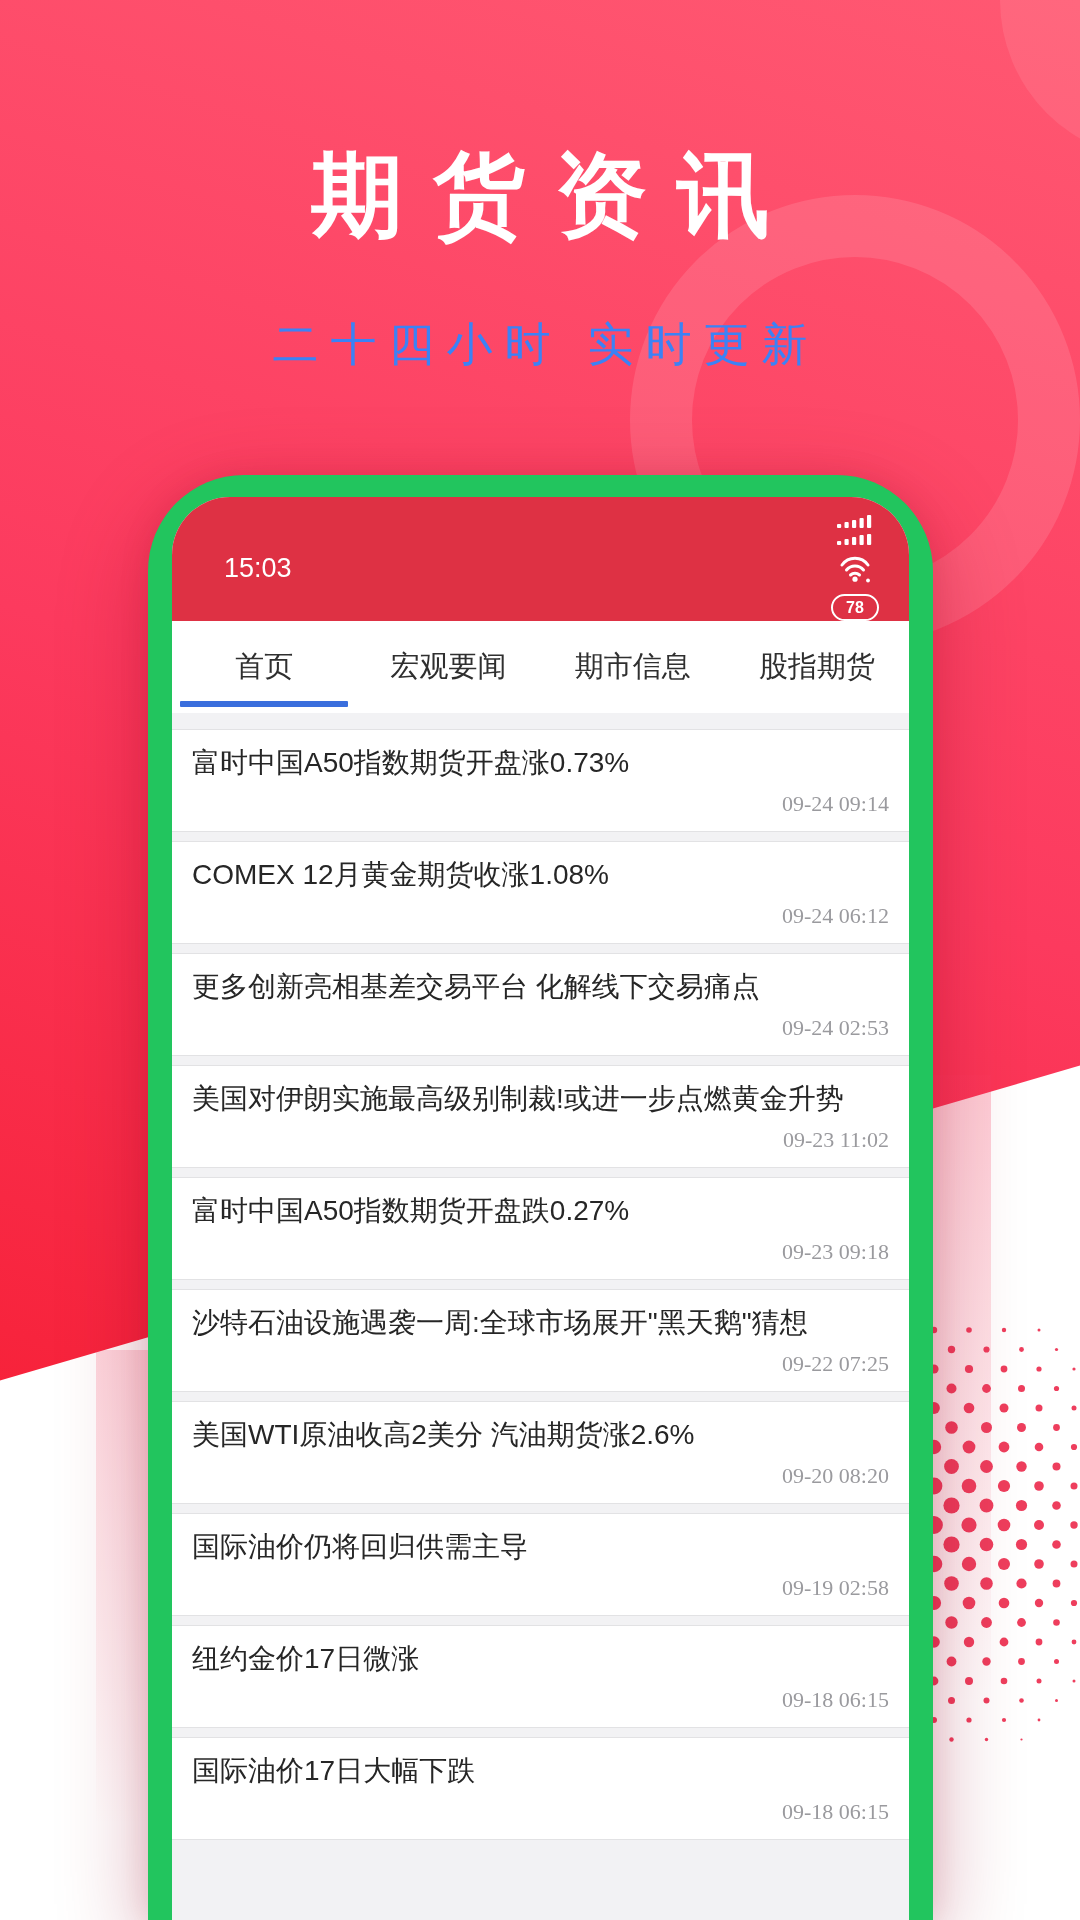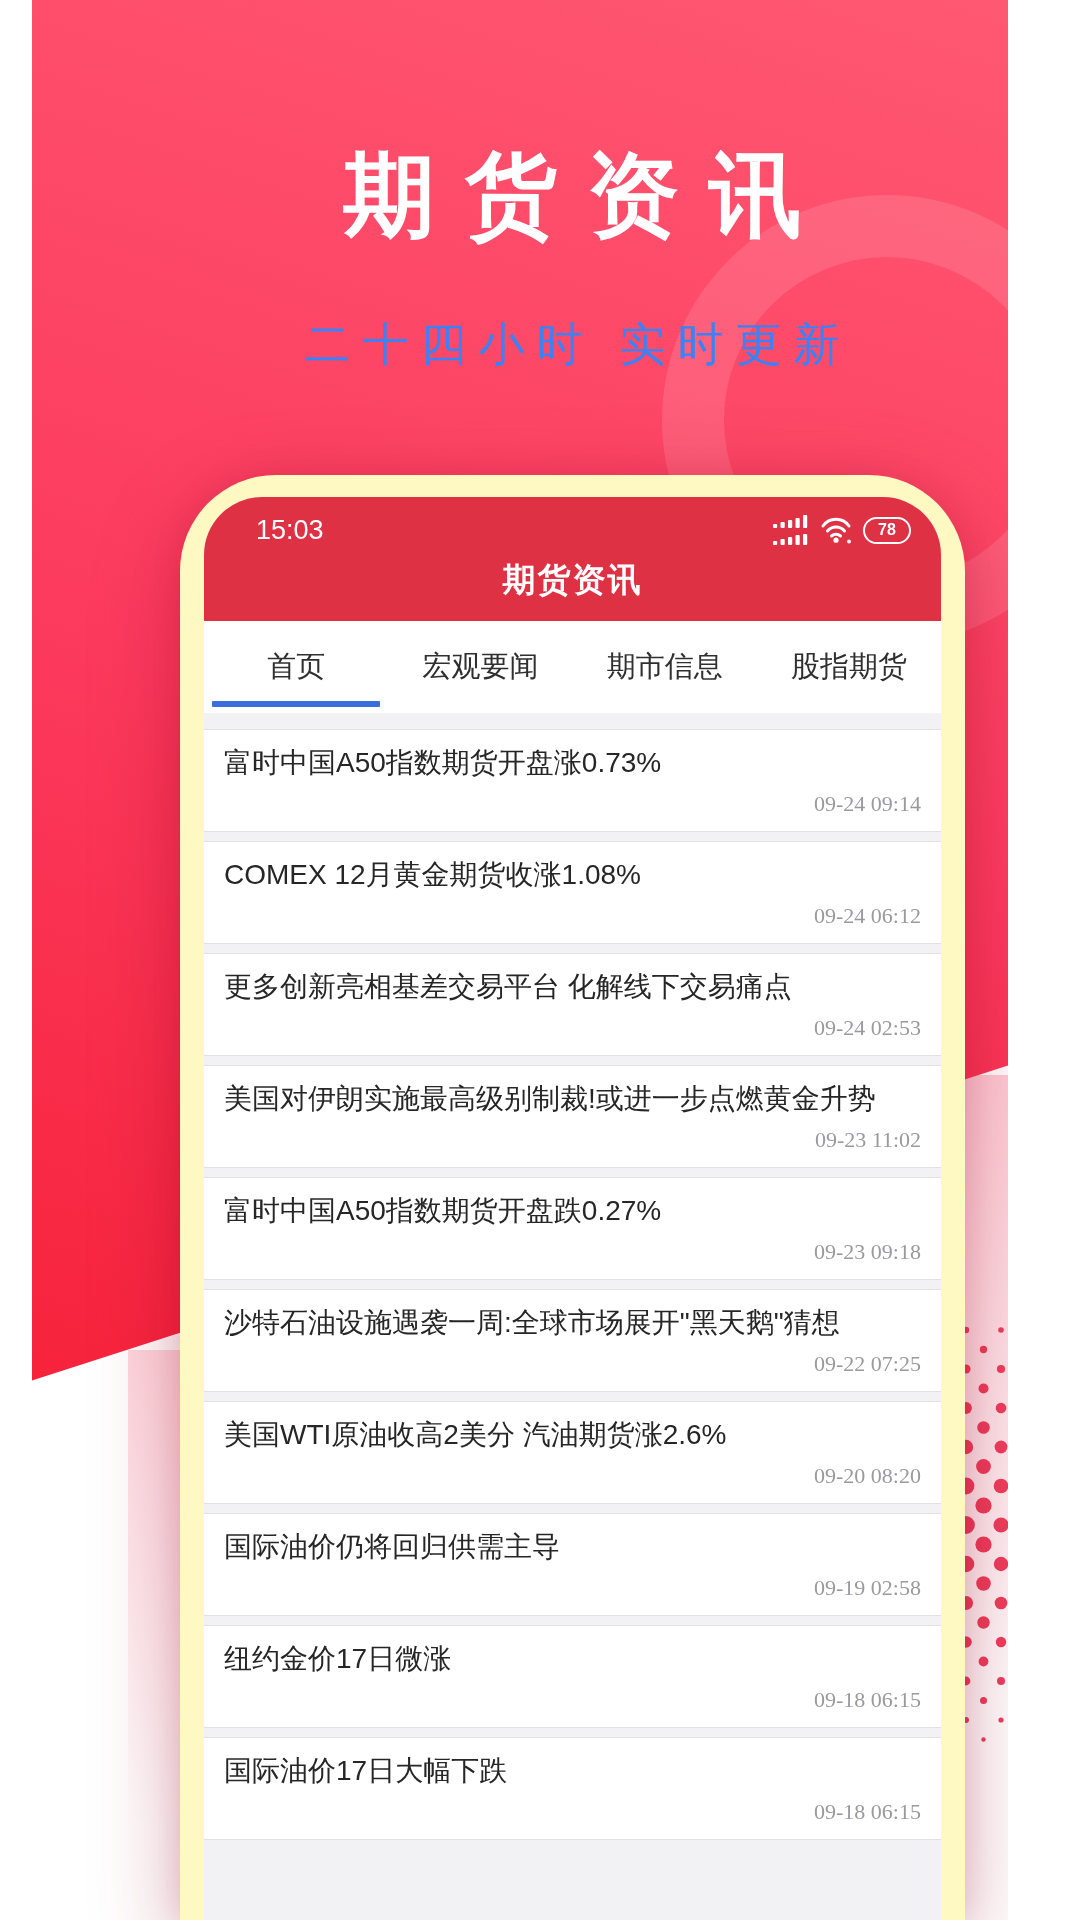--- a/index.html
+++ b/index.html
@@ -1,17 +1,17 @@
 <!DOCTYPE html>
 <html><head>
 <meta charset="utf-8">
 <style>
   html,body{margin:0;padding:0;}
   body{font-family:"Liberation Sans","DejaVu Sans",sans-serif;}
-  .page{position:relative;width:976px;height:1920px;overflow:hidden;background:#ffffff;margin-left:32px;}
+  .page{position:relative;width:1080px;height:1920px;overflow:hidden;background:#ffffff;}
 
   
   .bg-red{position:absolute;inset:0;z-index:0;
     background:linear-gradient(198deg,#ff5872 0%,#fc3a5e 42%,#f31222 100%);
     clip-path:polygon(0 0,100% 0,100% 55.5%,0 71.9%);}
   .ring{position:absolute;left:630px;top:195px;width:450px;height:450px;box-sizing:border-box;
     border:62px solid rgba(255,255,255,0.12);border-radius:50%;z-index:1;}
   .corner-circle{position:absolute;left:1000px;top:-160px;width:320px;height:320px;border-radius:50%;
     background:rgba(255,255,255,0.09);z-index:1;}
   .glow-right{position:absolute;left:933px;top:1075px;width:58px;height:740px;z-index:1;
@@ -21,30 +21,30 @@
   .dots-svg{position:absolute;left:928px;top:1320px;width:152px;height:440px;z-index:1;}
 
   
   .hero-title{position:absolute;left:0;top:140px;width:1080px;z-index:2;text-align:center;
     color:#fff;font-size:92px;font-weight:700;letter-spacing:30px;text-indent:30px;line-height:110px;}
   .hero-subtitle{position:absolute;left:0;top:316px;width:1080px;z-index:2;text-align:center;
     color:#3b82f6;font-size:46px;font-weight:400;letter-spacing:12px;text-indent:12px;line-height:56px;}
 
   
   .phone{position:absolute;left:148px;top:475px;width:785px;height:1445px;z-index:3;box-sizing:border-box;
-    background:#fef9c3;border-radius:96px 96px 0 0;padding:22px 24px 0 24px;
+    background:#22c55e;border-radius:96px 96px 0 0;padding:22px 24px 0 24px;
     box-shadow:0 26px 90px rgba(150,0,35,.33),0 0 30px rgba(150,0,35,.12);}
   .screen{width:737px;height:1423px;border-radius:58px 58px 0 0;overflow:hidden;
     background:#f2f2f4;display:flex;flex-direction:column;}
 
   
   .app-header{background:#de3144;height:124px;flex:0 0 auto;}
   .status-row{display:flex;align-items:center;padding:18px 30px 0 52px;}
   .status-time{color:#fff;font-size:27px;line-height:30px;}
-  .status-icons{margin-left:auto;display:flex;align-items:center;gap:11px;}
+  .status-icons{margin-left:auto;display:flex;align-items:center;gap:11px;flex-direction:column;}
   .battery{width:48px;height:27px;box-sizing:border-box;border:2.5px solid #fff;border-radius:15px;
     display:flex;align-items:center;justify-content:center;color:#fff;font-size:16px;font-weight:700;}
   .app-title{margin-top:15px;text-align:center;color:#fff;font-size:33px;font-weight:700;
     letter-spacing:2px;line-height:40px;}
 
   
   .tab-bar{background:#fff;height:92px;flex:0 0 auto;display:flex;}
   .tab{flex:1;display:flex;align-items:center;justify-content:center;position:relative;
     font-size:29px;color:#2f2f2f;cursor:pointer;}
   .tab.active::after{content:"";position:absolute;left:8px;right:8px;bottom:6px;height:6px;

